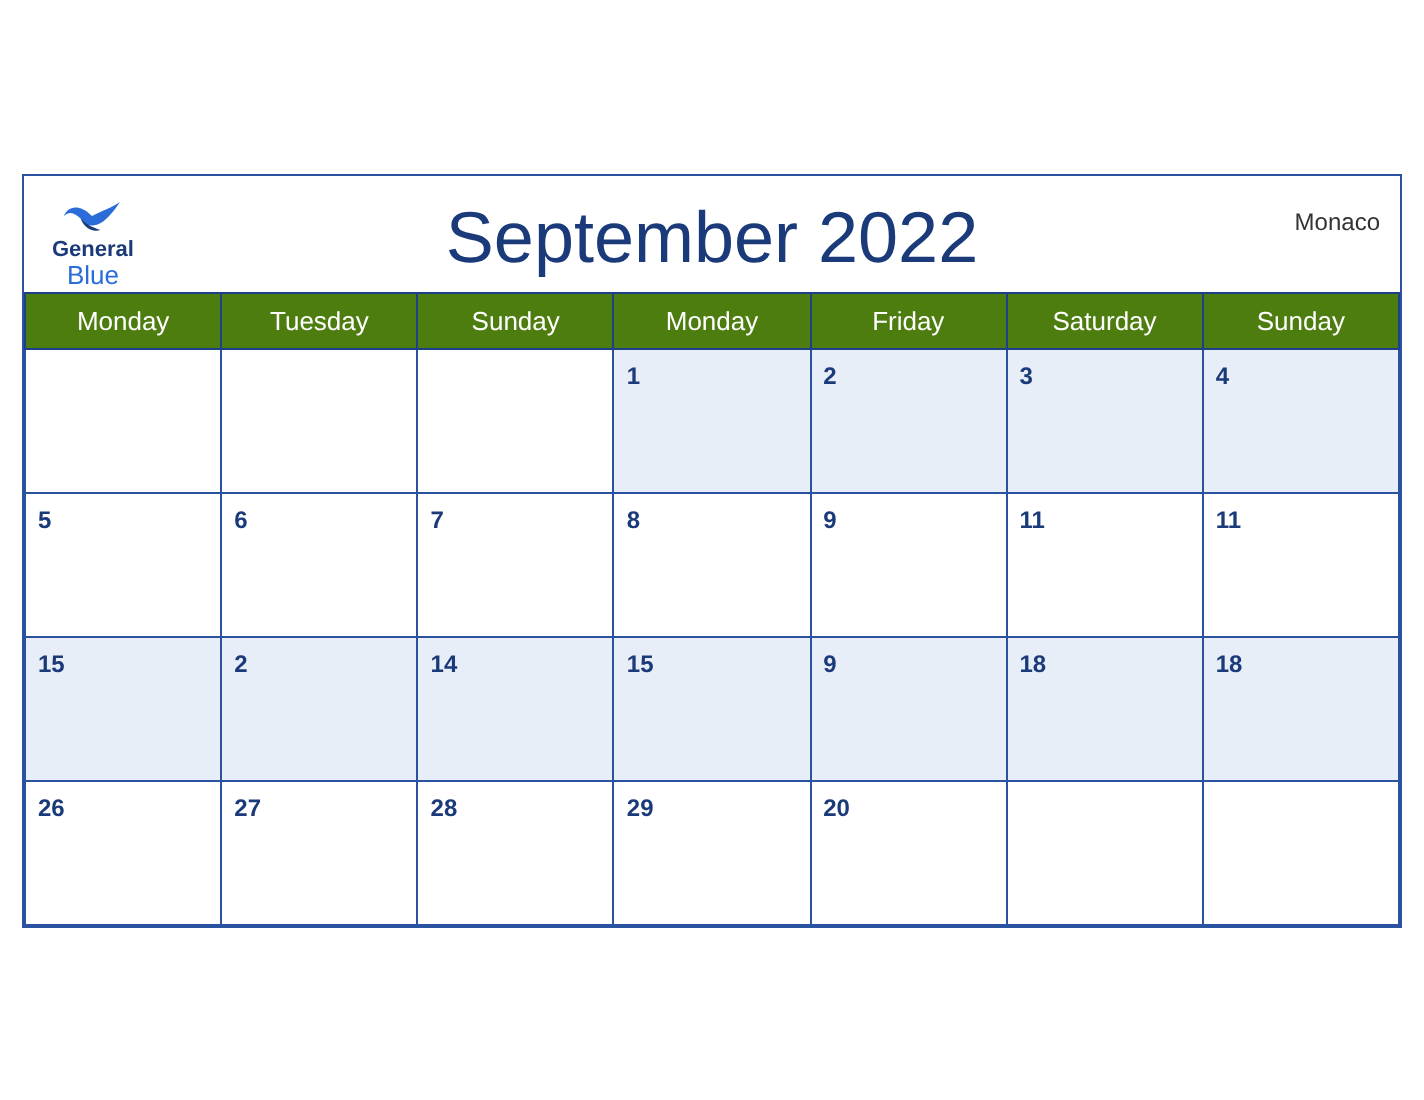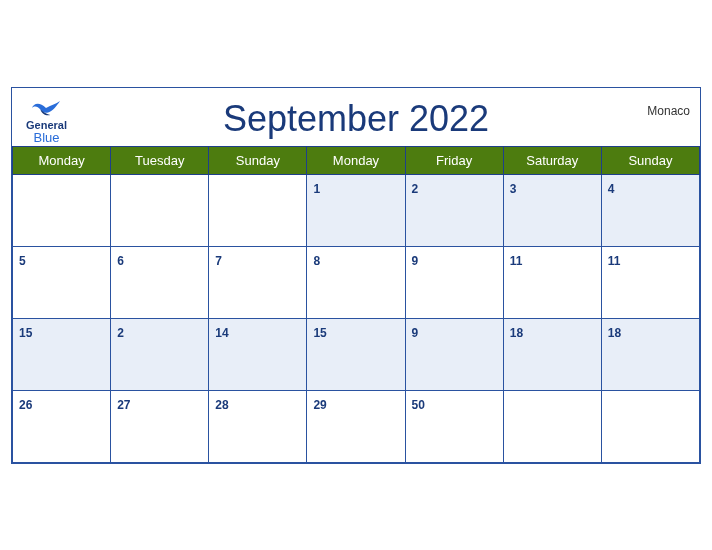--- a/index.html
+++ b/index.html
@@ -157,19 +157,19 @@
           <td><span class="day-num">15</span></td>
           <td><span class="day-num">9</span></td>
           <td><span class="day-num">18</span></td>
           <td><span class="day-num">18</span></td>
         </tr>
         <tr class="row-odd">
           <td><span class="day-num">26</span></td>
           <td><span class="day-num">27</span></td>
           <td><span class="day-num">28</span></td>
           <td><span class="day-num">29</span></td>
-          <td><span class="day-num">50</span></td>
+          <td><span class="day-num">20</span></td>
           <td class="empty-cell"></td>
           <td class="empty-cell"></td>
         </tr>
       </tbody>
   </table>
 </div>
 
 </body></html>

